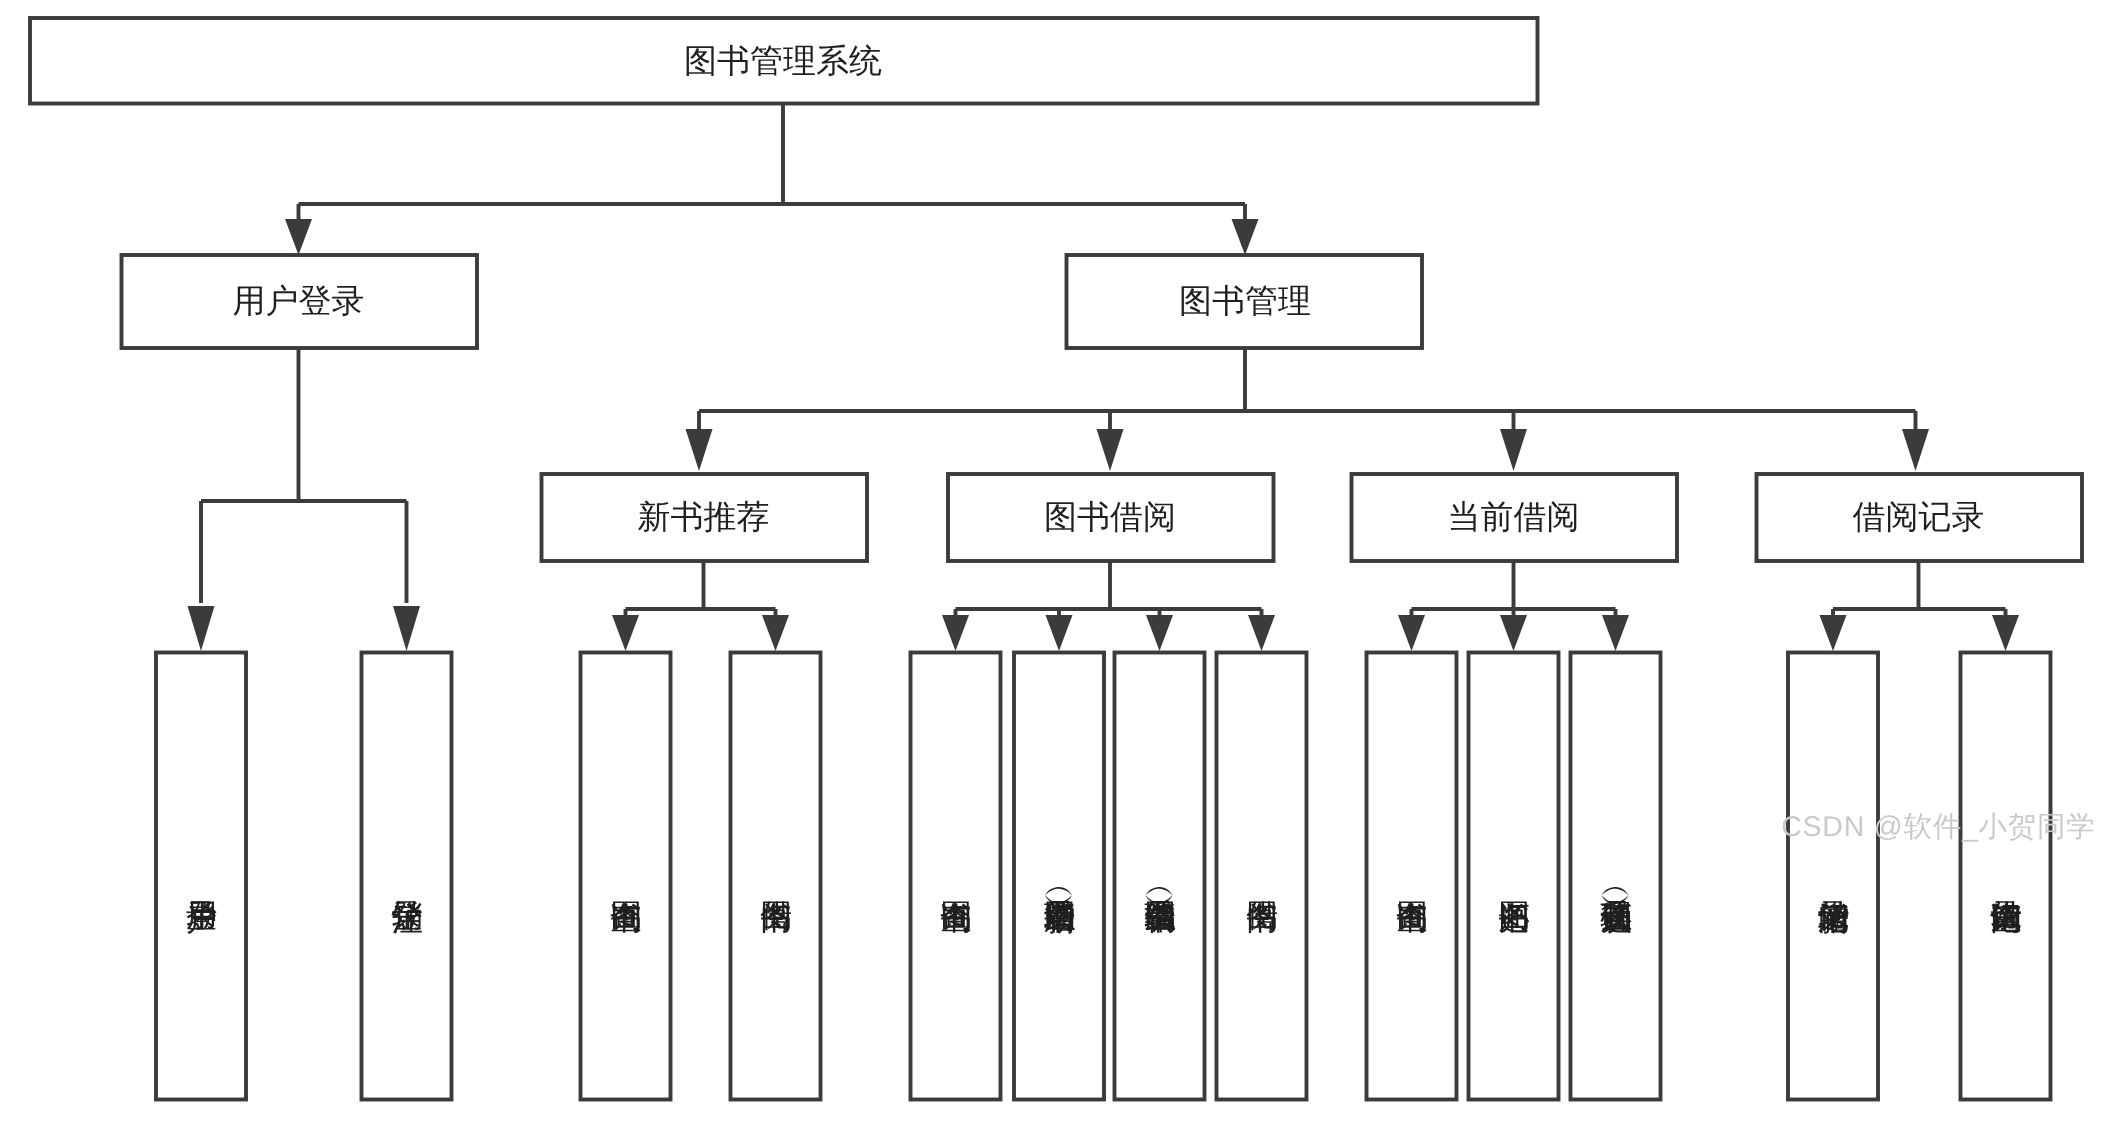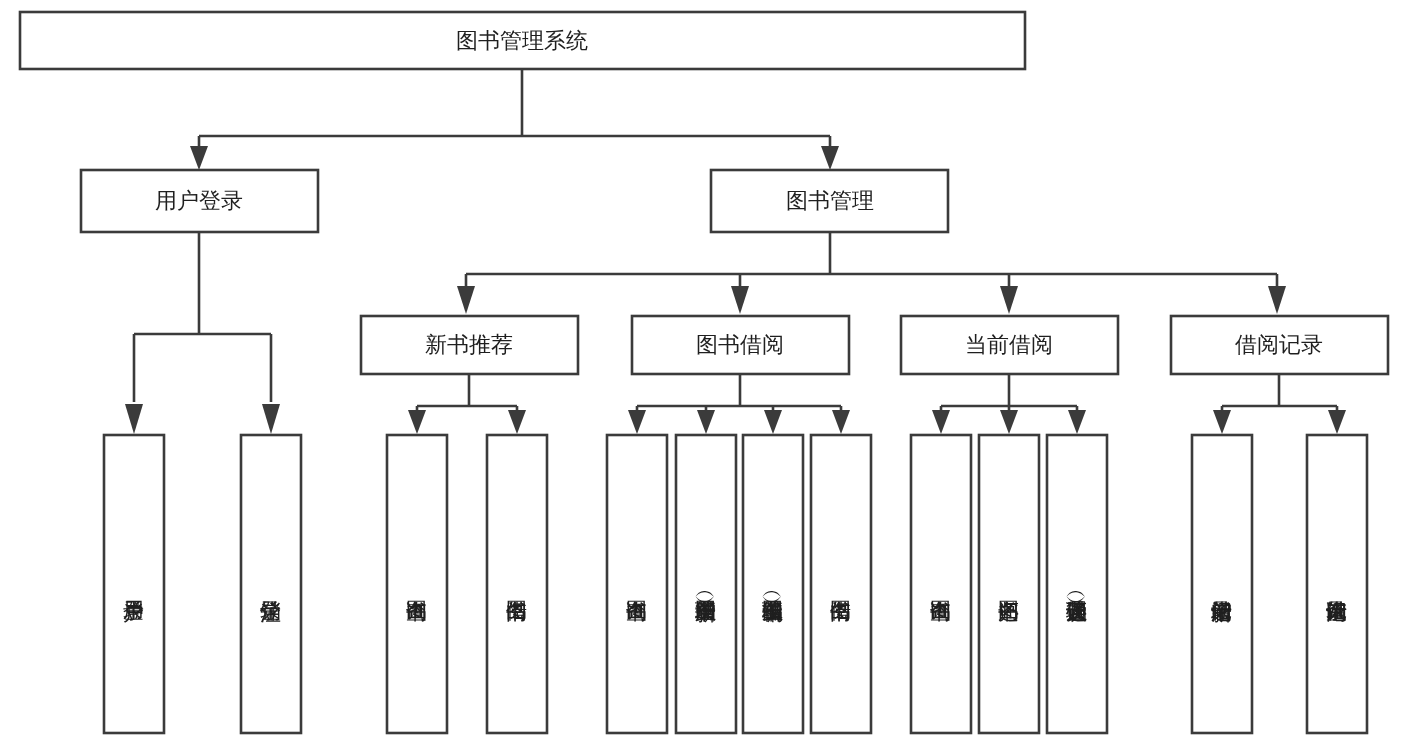--- a/index.html
+++ b/index.html
@@ -246,14 +246,15 @@
       <text class="leaf-label" x="1222" y="584">新增借阅记录</text>
     </g>
 
     <g>
       <rect class="node-box" x="1307" y="435" width="60" height="298"></rect>
       <text class="leaf-label" x="1337" y="584">查询借阅记录</text>
     </g>
 
   </svg>
 
+  <div class="watermark">CSDN @软件_小贺同学</div>
 
 </div>
 
 </body></html>

